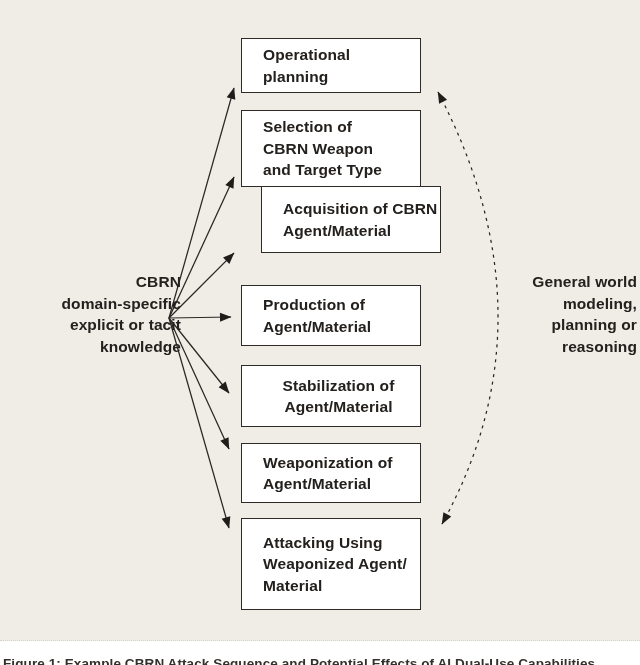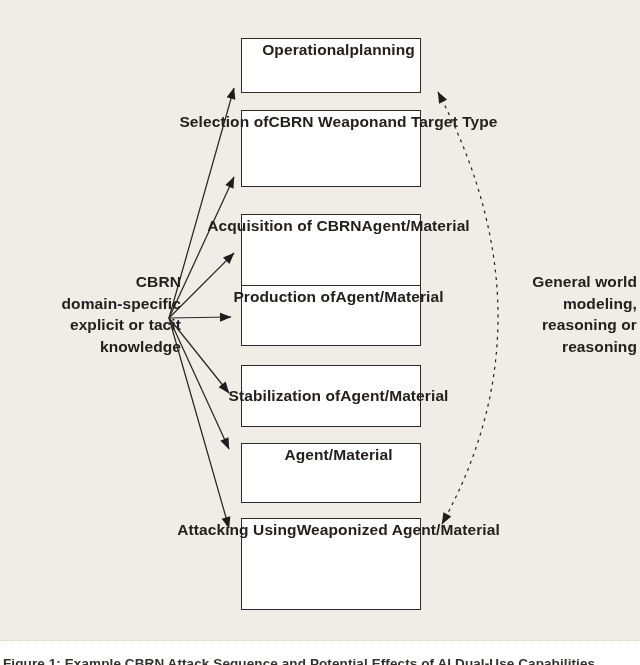--- a/index.html
+++ b/index.html
@@ -29,35 +29,35 @@
   .arrow-layer{
     position:absolute;left:0;top:0;width:640px;height:665px;
     pointer-events:none;
   }
   .node{
     position:absolute;
     left:241px;width:180px;
     box-sizing:border-box;
     background:var(--box-fill);
     border:1.6px solid #2e2b27;
-    display:flex;flex-direction:row;justify-content:center;
+    display:flex;flex-direction:column;justify-content:center;
     padding-left:21px;padding-right:6px;
   }
   .node .ln, .side-label .ln{
     display:block;
     font-size:15.5px;
     font-weight:700;
     line-height:21.5px;
     color:var(--text);
     letter-spacing:0.1px;
     white-space:nowrap;
   }
   .box-1{top:38px;height:55px;}
   .box-2{top:110px;height:77px;}
-  .box-3{top:214px;height:79px;}
+  .box-3{top:186px;height:67px;margin-left:20px;}
   .box-4{top:285px;height:61px;padding-left:21px;}
   .box-5{top:365px;height:62px;align-items:center;}
   .box-6{top:443px;height:60px;}
   .box-7{top:518px;height:92px;}
   .side-label{position:absolute;text-align:right;}
   .left-label{left:31px;top:271px;width:150px;}
   .right-label{left:522px;top:271px;width:115px;}
   .caption{
     position:absolute;
     left:3px;top:656px;
@@ -96,21 +96,21 @@
   <div class="side-label left-label">
     <span class="ln">CBRN</span>
     <span class="ln">domain-specific</span>
     <span class="ln">explicit or tacit</span>
     <span class="ln">knowledge</span>
   </div>
 
   <div class="side-label right-label">
     <span class="ln">General world</span>
     <span class="ln">modeling,</span>
-    <span class="ln">reasoning or</span>
+    <span class="ln">planning or</span>
     <span class="ln">reasoning</span>
   </div>
 
   <div class="node box-1">
     <span class="ln">Operational</span>
     <span class="ln">planning</span>
   </div>
 
   <div class="node box-2">
     <span class="ln">Selection of</span>
@@ -127,20 +127,21 @@
     <span class="ln">Production of</span>
     <span class="ln">Agent/Material</span>
   </div>
 
   <div class="node box-5">
     <span class="ln">Stabilization of</span>
     <span class="ln">Agent/Material</span>
   </div>
 
   <div class="node box-6">
+    <span class="ln">Weaponization of</span>
     <span class="ln">Agent/Material</span>
   </div>
 
   <div class="node box-7">
     <span class="ln">Attacking Using</span>
     <span class="ln">Weaponized Agent/</span>
     <span class="ln">Material</span>
   </div>
 
   <div class="caption">Figure 1: Example CBRN Attack Sequence and Potential Effects of AI Dual-Use Capabilities</div>

